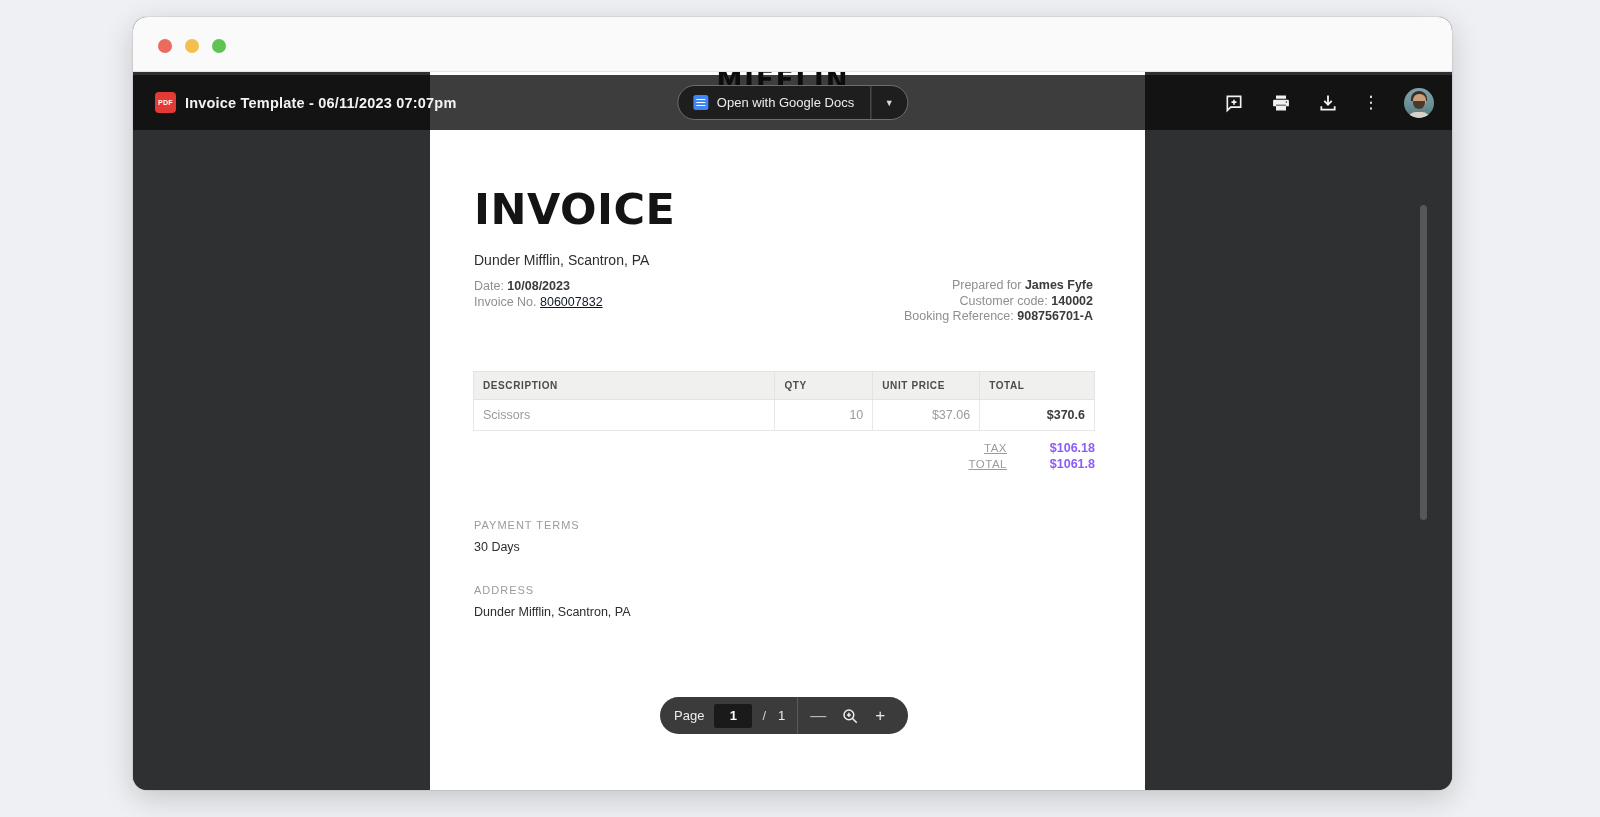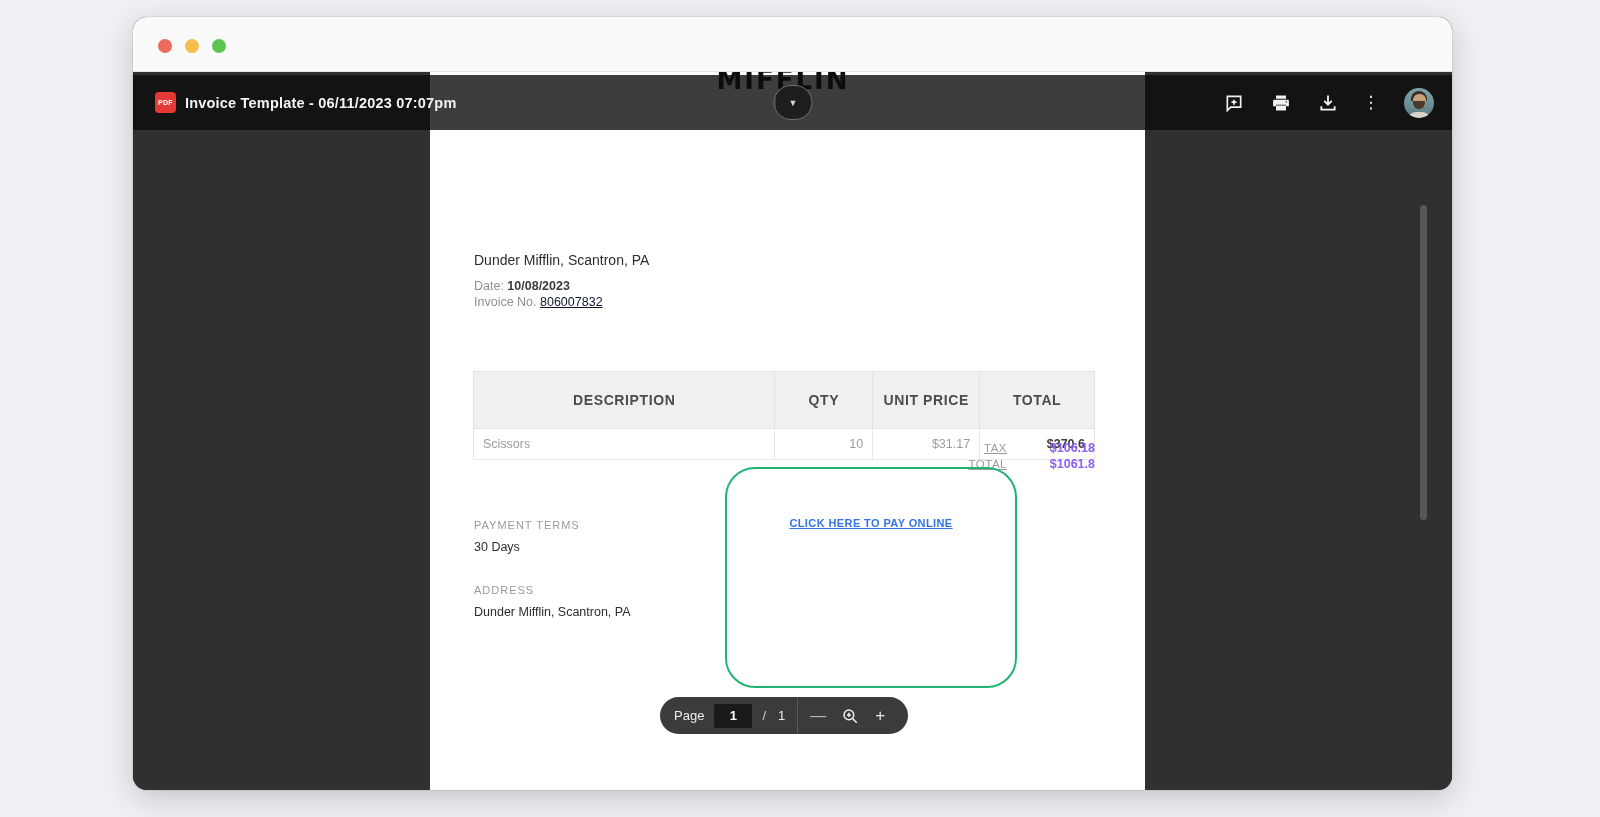--- a/index.html
+++ b/index.html
@@ -98,22 +98,22 @@
   .meta-left { position:absolute; left:44px; top:206px; font-size:12.5px; line-height:16px; color:#8f8f8f; }
   .meta-right { position:absolute; right:52px; top:206px; font-size:12.5px; line-height:15.5px; color:#8f8f8f; text-align:right; }
   .meta b { color:#3b3b3b; font-weight:bold; }
   .inv-link { color:#0f172a; font-weight:normal; text-decoration:underline; cursor:pointer; }
   
   .inv-table {
     position:absolute; left:43px; top:299px; width:622px;
     border-collapse:collapse; font-size:12.5px;
   }
   .inv-table th {
-    background:#f0f0ef; color:#4c4c4c; font-size:14px; letter-spacing:0.6px;
-    font-weight:bold; text-align:center; padding:20px 9px; border:1px solid #e3e3e2;
+    background:#f0f0ef; color:#4c4c4c; font-size:10px; letter-spacing:0.6px;
+    font-weight:bold; text-align:left; padding:8px 9px; border:1px solid #e3e3e2;
   }
   .inv-table td {
     color:#9b9b9b; padding:8px 9px; border:1px solid #e8e8e8; border-top:none;
     background:#fff;
   }
   .col-desc { width:302px; }
   .col-qty { width:98px; }
   .col-unit { width:107px; }
   .col-total { width:115px; }
   .num { text-align:right; }
@@ -177,73 +177,80 @@
 
   <div class="viewer">
 
     <div class="page">
 
       <div class="doc-logo">
         <span>MIFFLIN</span>
         <span class="inc">INC</span>
       </div>
 
+      <div class="inv-title">INVOICE</div>
       <div class="inv-company">Dunder Mifflin, Scantron, PA</div>
 
       <div class="meta-left meta">
         <div><span>Date: </span><b>10/08/2023</b></div>
         <div><span>Invoice No. </span><a class="inv-link">806007832</a></div>
       </div>
 
+      <div class="meta-right meta">
+        <div><span>Prepared for </span><b>James Fyfe</b></div>
+        <div><span>Customer code: </span><b>140002</b></div>
+        <div><span>Booking Reference: </span><b>908756701-A</b></div>
+      </div>
 
       <table class="inv-table">
         <thead>
           <tr>
             <th class="col-desc">DESCRIPTION</th>
             <th class="col-qty">QTY</th>
             <th class="col-unit">UNIT PRICE</th>
             <th class="col-total">TOTAL</th>
           </tr>
         </thead>
         <tbody>
           <tr>
             <td>Scissors</td>
             <td class="num">10</td>
-            <td class="num">$31.17</td>
+            <td class="num">$37.06</td>
             <td class="num cell-total">$370.6</td>
           </tr>
         </tbody>
       </table>
 
       <div class="summary">
         <div class="row">
           <span class="lbl">TAX</span>
           <span class="val">$106.18</span>
         </div>
         <div class="row">
           <span class="lbl">TOTAL</span>
           <span class="val">$1061.8</span>
         </div>
       </div>
 
-      <div class="pay-box">
-        <a class="pay-link">CLICK HERE TO PAY ONLINE</a>
-      </div>
 
       <div class="small-label terms-label">PAYMENT TERMS</div>
       <div class="small-value terms-value">30 Days</div>
       <div class="small-label addr-label">ADDRESS</div>
       <div class="small-value addr-value">Dunder Mifflin, Scantron, PA</div>
     </div>
 
     <div class="pdf-toolbar">
       <div class="pdf-badge">PDF</div>
       <div class="file-title">Invoice Template - 06/11/2023 07:07pm</div>
 
       <div class="open-pill">
+        <div class="open-main">
+          <span class="docs-icon"></span>
+          <span class="open-label">Open with Google Docs</span>
+        </div>
         <div class="open-caret">
             <span style="font-size:9px;">▼</span>
           </div>
       </div>
 
       <div class="tb-actions">
         <div class="tb-icon">
           <svg width="20" height="20" viewBox="0 0 24 24" fill="none" stroke="#f1f1f1" stroke-width="2">
             <path d="M4 4h16v13H8l-4 4z" fill="none"></path>
             <path d="M12 8v6M9 11h6"></path>

